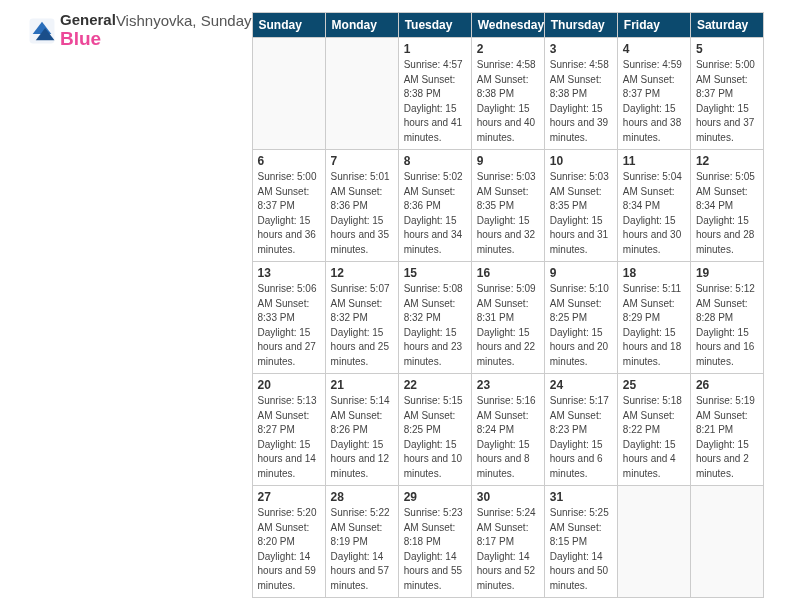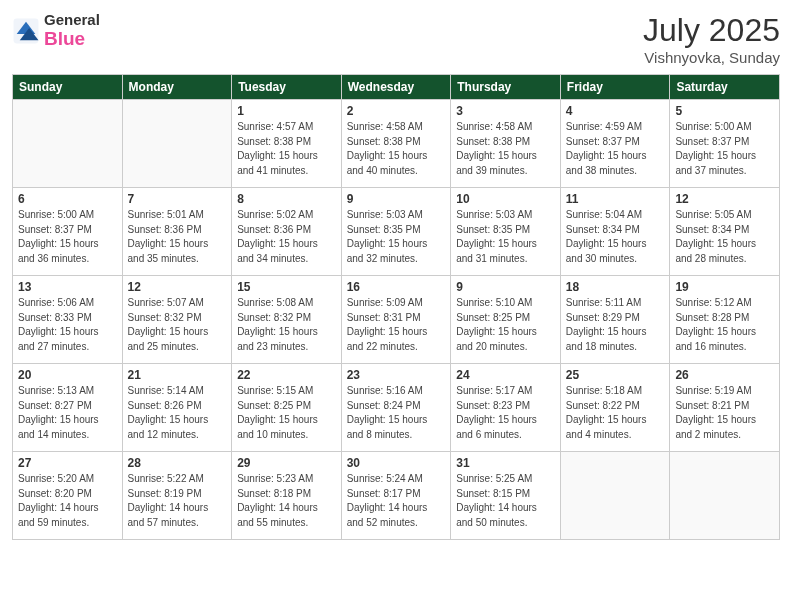--- a/index.html
+++ b/index.html
@@ -6,23 +6,23 @@
     body {
       font-family: Arial, sans-serif;
       background: #fff;
       width: 792px;
       height: 612px;
       overflow: hidden;
     }
     .page {
       width: 792px;
       height: 448px;
-      padding: 12px 12px;
+      padding: 12px 28px;
       display: flex;
-      flex-direction: column;
+      flex-direction: row;
     }
     .header {
       display: flex;
       justify-content: space-between;
       align-items: flex-start;
       margin-bottom: 8px;
     }
     .logo {
       display: flex;
       align-items: center;
@@ -61,21 +61,21 @@
     }
     .calendar {
       flex: 1;
       border: 1px solid #ccc;
       border-collapse: collapse;
       width: 100%;
       table-layout: fixed;
       font-size: 10.5px;
     }
     .calendar thead tr th {
-      background: #14532d;
+      background: #0c4a6e;
       color: #fff;
       text-align: left;
       padding: 5px 6px;
       font-size: 12px;
       font-weight: bold;
       border: 1px solid #ccc;
     }
     .calendar tbody tr td {
       vertical-align: top;
       padding: 4px 5px;
@@ -109,21 +109,20 @@
         <rect x="2" y="2" width="32" height="32" rx="4" fill="#f0f4fa"></rect>
         <polygon points="18,6 30,22 6,22" fill="#2a6ebb"></polygon>
         <polygon points="22,14 34,30 10,30" fill="#1a4e8a"></polygon>
       </svg>
       <div class="logo-text">
         <span class="logo-general">General</span>
         <span class="logo-blue">Blue</span>
       </div>
     </div>
     <div class="title-block">
-      <div class="month-title">July 2025</div>
       <div class="location-title">Vishnyovka, Sunday</div>
     </div>
   </div>
 
   <table class="calendar">
     <thead>
       <tr id="weekday-header">
           <th>Sunday</th>
           <th>Monday</th>
           <th>Tuesday</th>

